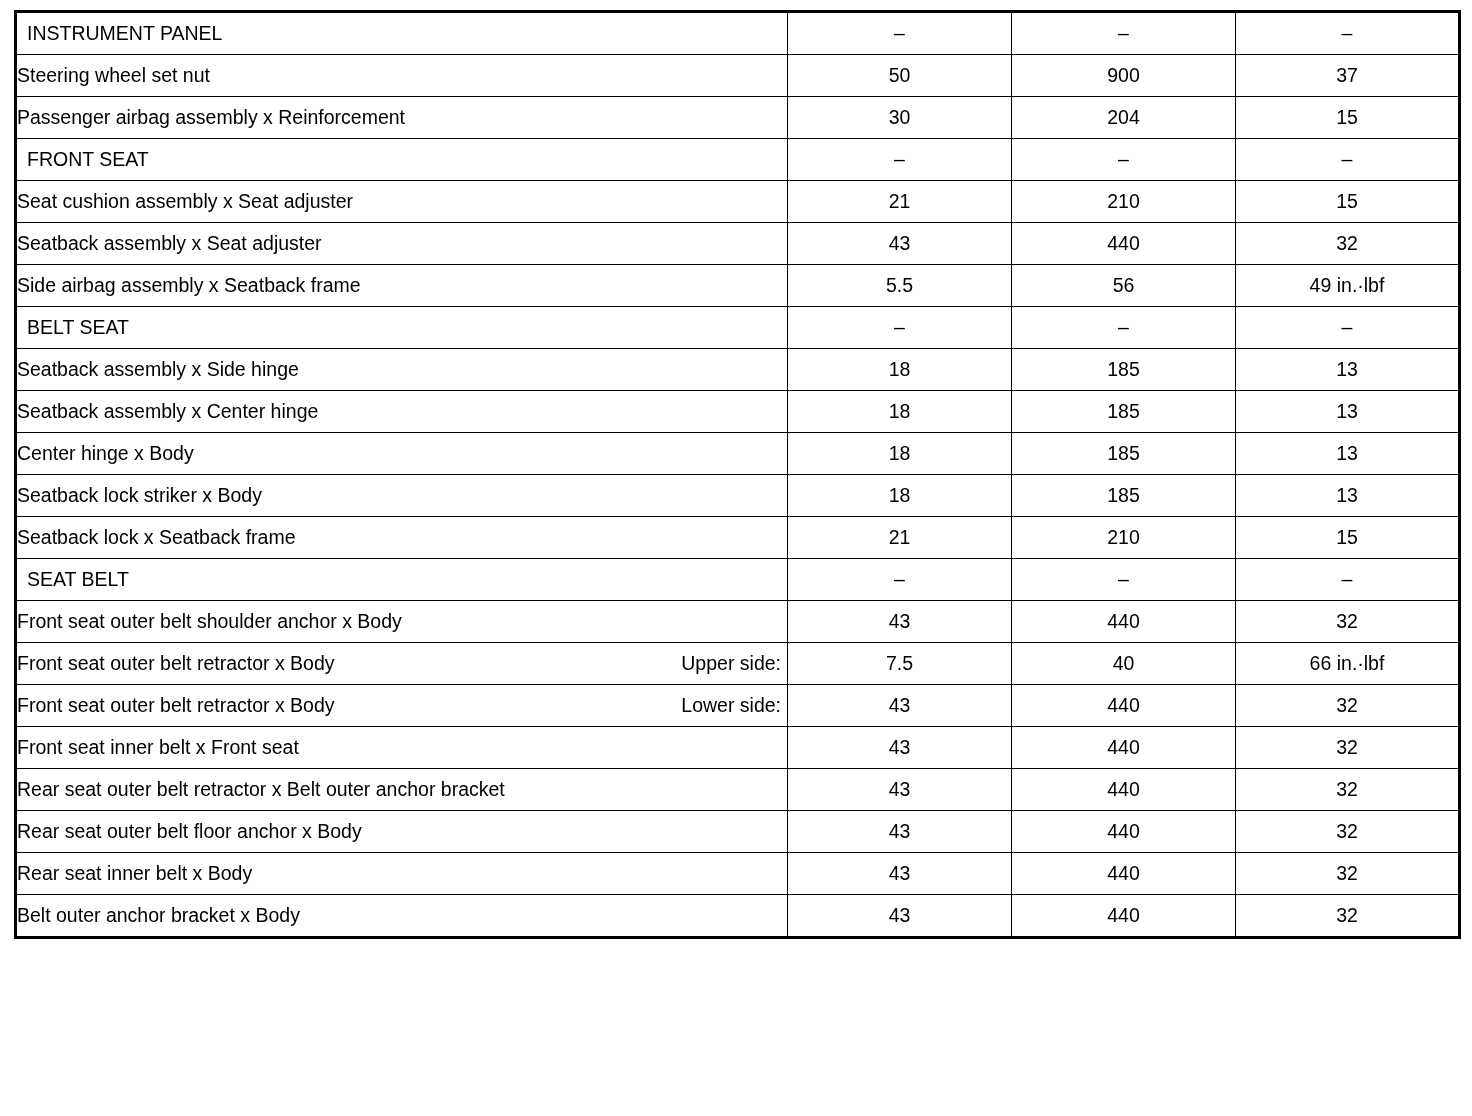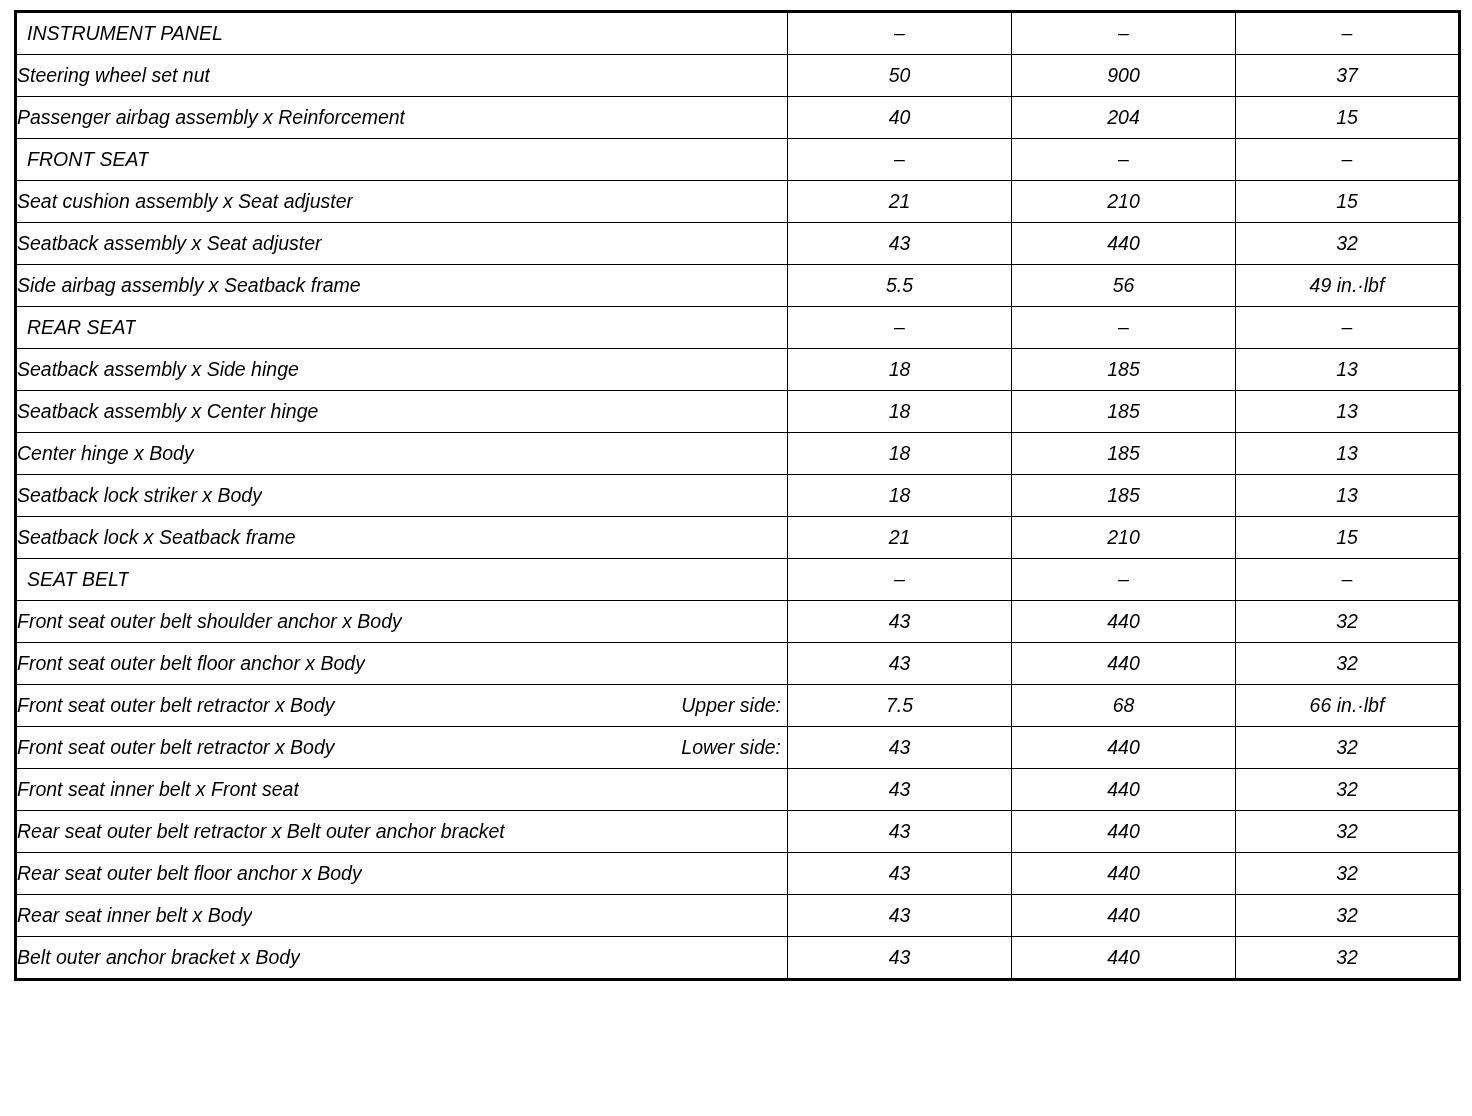--- a/index.html
+++ b/index.html
@@ -18,21 +18,20 @@
     width: 1472px;
     height: 1116px;
     box-sizing: border-box;
     padding: 10px 12px 8px 14px;
   }
   table.torque-table {
     width: 1446px;
     border-collapse: collapse;
     table-layout: fixed;
     border: 3px solid #000000;
-    font-style: italic;
   }
   table.torque-table col.c-part { width: 772px; }
   table.torque-table col.c-v1 { width: 224px; }
   table.torque-table col.c-v2 { width: 224px; }
   table.torque-table col.c-v3 { width: 224px; }
 
   table.torque-table td {
     border: 1.6px solid #000000;
     height: 41px;
     padding: 0;
@@ -102,21 +101,21 @@
           <td class="val"><span>50</span></td>
           <td class="val"><span>900</span></td>
           <td class="val"><span>37</span></td>
         </tr>
         <tr>
           <td class="part">
             <div class="part-inner">
               <span class="part-label">Passenger airbag assembly x Reinforcement</span>
             </div>
           </td>
-          <td class="val"><span>40</span></td>
+          <td class="val"><span>30</span></td>
           <td class="val"><span>204</span></td>
           <td class="val"><span>15</span></td>
         </tr>
         <tr>
           <td class="part group">
             <div class="part-inner">
               <span class="part-label">FRONT SEAT</span>
             </div>
           </td>
           <td class="val"><span class="dash">–</span></td>
@@ -149,21 +148,21 @@
               <span class="part-label">Side airbag assembly x Seatback frame</span>
             </div>
           </td>
           <td class="val"><span>5.5</span></td>
           <td class="val"><span>56</span></td>
           <td class="val"><span>49 in.·lbf</span></td>
         </tr>
         <tr>
           <td class="part group">
             <div class="part-inner">
-              <span class="part-label">REAR SEAT</span>
+              <span class="part-label">BELT SEAT</span>
             </div>
           </td>
           <td class="val"><span class="dash">–</span></td>
           <td class="val"><span class="dash">–</span></td>
           <td class="val"><span class="dash">–</span></td>
         </tr>
         <tr>
           <td class="part">
             <div class="part-inner">
               <span class="part-label">Seatback assembly x Side hinge</span>
@@ -229,36 +228,26 @@
               <span class="part-label">Front seat outer belt shoulder anchor x Body</span>
             </div>
           </td>
           <td class="val"><span>43</span></td>
           <td class="val"><span>440</span></td>
           <td class="val"><span>32</span></td>
         </tr>
         <tr>
           <td class="part">
             <div class="part-inner">
-              <span class="part-label">Front seat outer belt floor anchor x Body</span>
-            </div>
-          </td>
-          <td class="val"><span>43</span></td>
-          <td class="val"><span>440</span></td>
-          <td class="val"><span>32</span></td>
-        </tr>
-        <tr>
-          <td class="part">
-            <div class="part-inner">
               <span class="part-label">Front seat outer belt retractor x Body</span>
               <span class="part-note">Upper side:</span>
             </div>
           </td>
           <td class="val"><span>7.5</span></td>
-          <td class="val"><span>68</span></td>
+          <td class="val"><span>40</span></td>
           <td class="val"><span>66 in.·lbf</span></td>
         </tr>
         <tr>
           <td class="part">
             <div class="part-inner">
               <span class="part-label">Front seat outer belt retractor x Body</span>
               <span class="part-note">Lower side:</span>
             </div>
           </td>
           <td class="val"><span>43</span></td>

